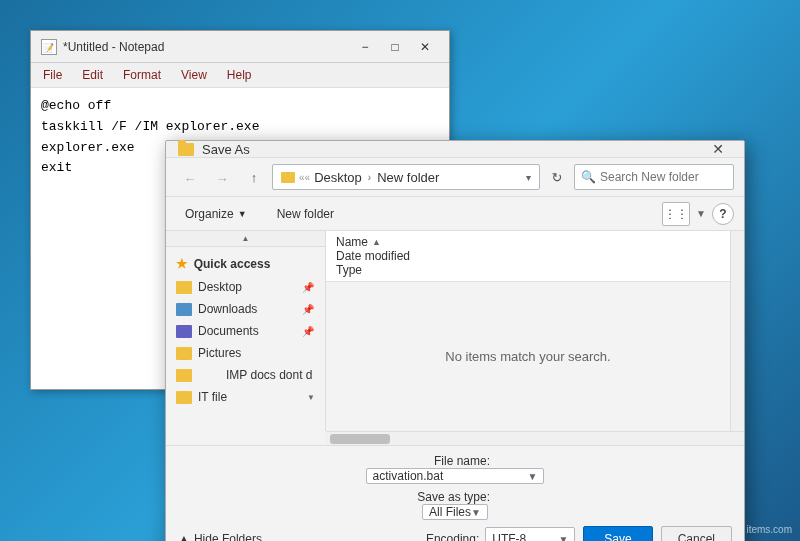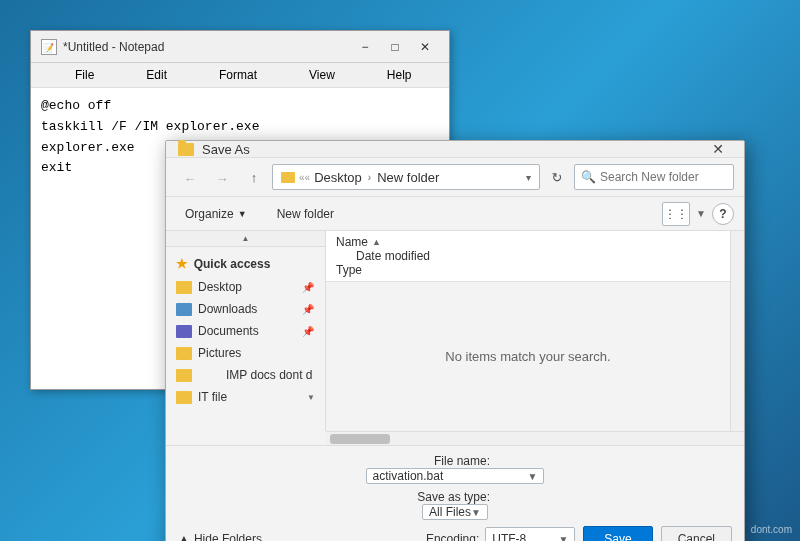--- a/index.html
+++ b/index.html
@@ -71,22 +71,21 @@
       background: #f0f0f0;
       border-bottom: 1px solid #ddd;
       padding: 3px 8px;
       display: flex;
       gap: 12px;
       font-size: 12px;
     }
     .notepad-menu span {
       cursor: pointer;
       padding: 2px 4px;
-      color: #000000;
-      margin-left: 32px;
+      color: #7f1d1d;
     }
 
     .notepad-content {
       padding: 8px 10px;
       font-family: 'Courier New', monospace;
       font-size: 13px;
       color: #000;
       line-height: 1.6;
       white-space: pre;
     }
@@ -376,21 +375,20 @@
       color: #333;
       cursor: pointer;
       display: flex;
       align-items: center;
       gap: 4px;
     }
     .col-date {
       width: 150px;
       font-size: 12px;
       color: #333;
-      margin-left: 20px;
     }
     .col-type {
       width: 80px;
       font-size: 12px;
       color: #333;
     }
     .sort-icon { font-size: 9px; color: #666; }
 
     .file-empty {
       flex: 1;
@@ -720,13 +718,13 @@
           </div>
         </div>
         <button class="save-btn">Save</button>
         <button class="cancel-btn">Cancel</button>
       </div>
     </div>
   </div>
 
 </div>
 
-<div class="watermark">dont.com</div>
+<div class="watermark">items.com</div>
 
 </body></html>

